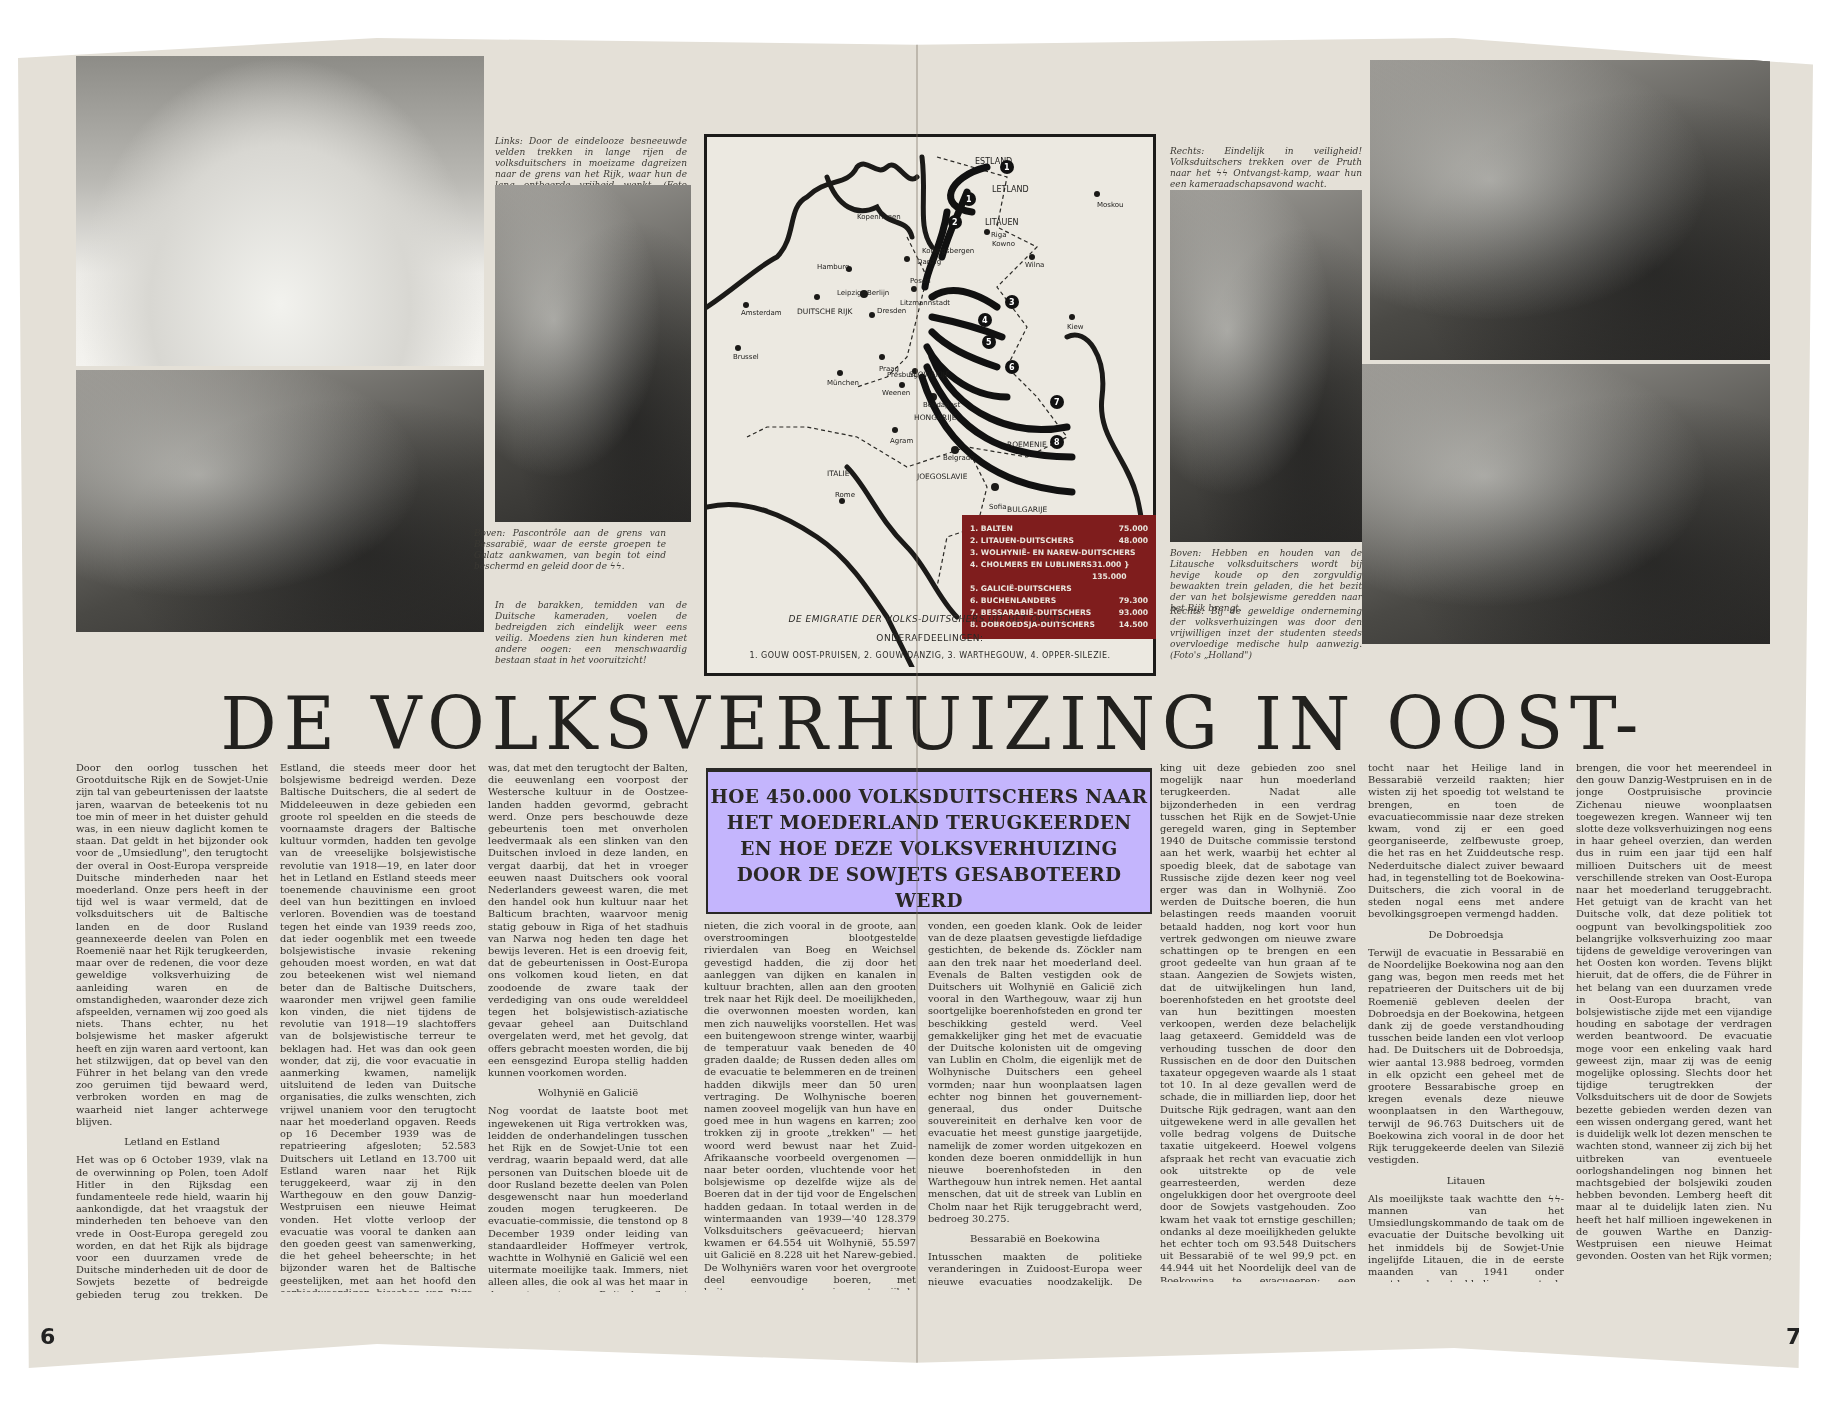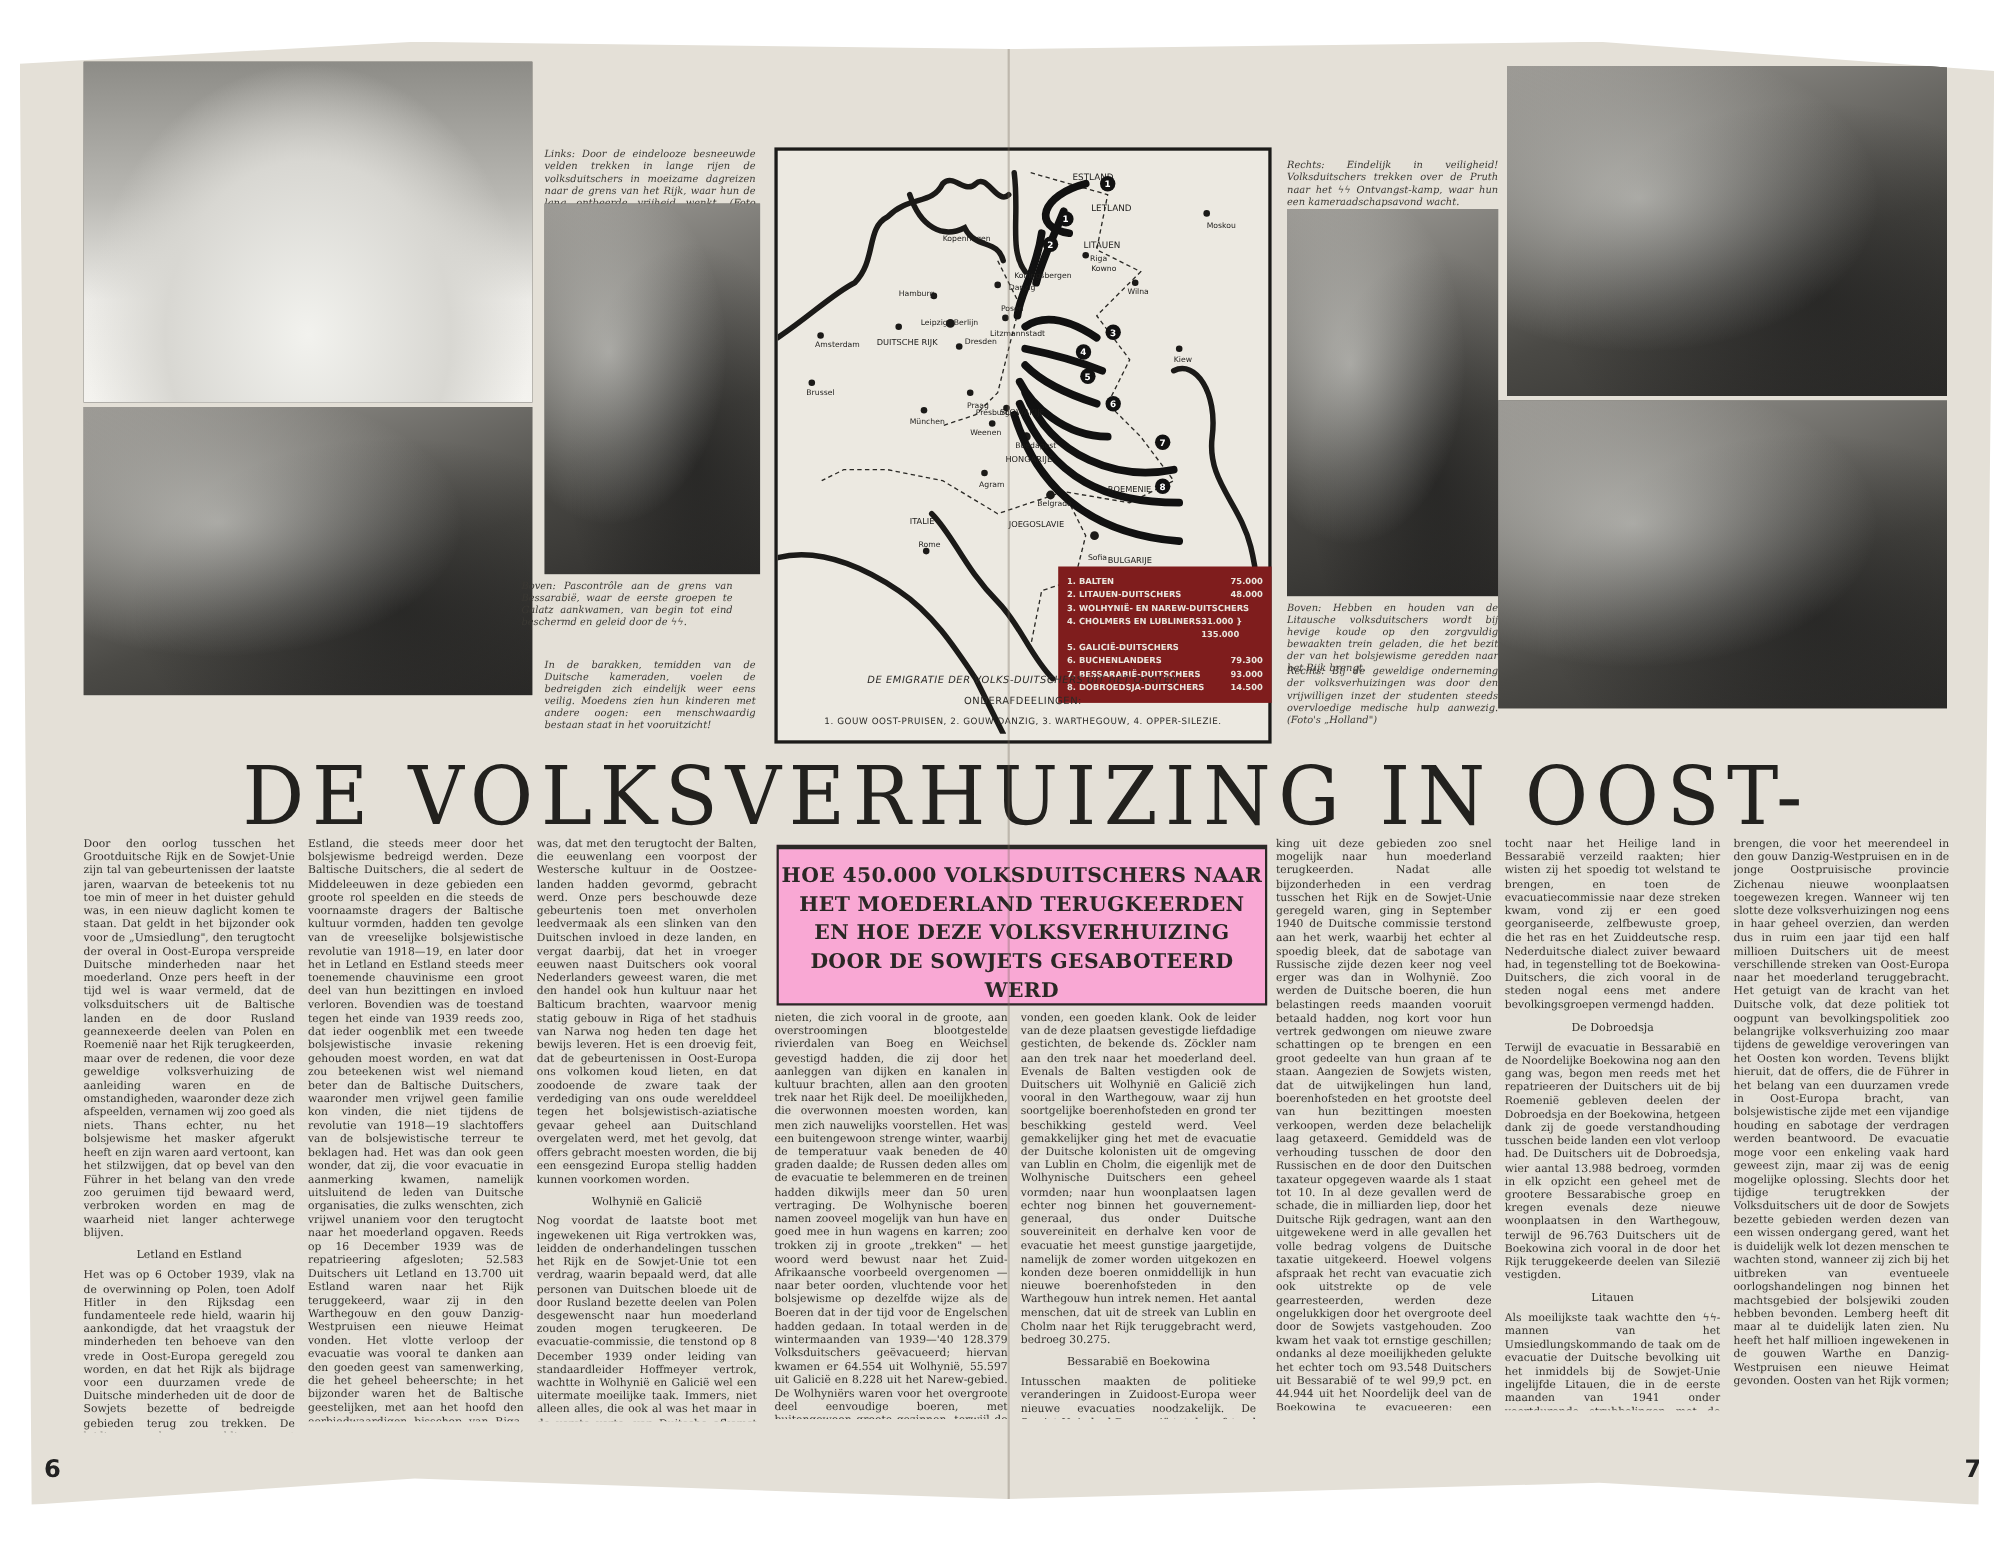--- a/index.html
+++ b/index.html
@@ -17,21 +17,21 @@
       radial-gradient(ellipse at 50% 80%,#f2f2ee 0%,#d8d7d2 45%,transparent 70%),
       linear-gradient(180deg,#8d8c87 0%,#b9b8b3 40%,#ecebe7 70%,#f4f3ef 100%);}
   .caption{position:absolute;font:italic 9px/11px "DejaVu Serif",serif;color:#3a3833;text-align:justify;}
   .mapbox{position:absolute;left:686px;top:96px;width:446px;height:536px;background:#ece9e1;border:3px solid #1c1b19;}
   .mapbox svg{position:absolute;left:0;top:0;}
   .legend{position:absolute;left:255px;top:378px;width:178px;background:#7f1d1d;color:#e9e6dd;font:bold 7.6px/12px "DejaVu Sans",sans-serif;padding:8px 8px;}
   .legend .row{display:flex;justify-content:space-between;}
   .legend .row span:first-child{white-space:nowrap;}
   .maptitle{position:absolute;left:0;width:100%;text-align:center;font:9px "DejaVu Sans",sans-serif;letter-spacing:.5px;color:#2b2a27;}
   .headline{position:absolute;left:190px;top:648px;width:1450px;text-align:center;font:400 70px/80px "DejaVu Serif",serif;letter-spacing:7px;color:#22211e;transform:scaleY(1.05);}
-  .subbox{position:absolute;left:688px;top:730px;width:442px;height:140px;border:2px solid #2a2926;border-top-width:4px;background:#f9a8d4;}
+  .subbox{position:absolute;left:688px;top:730px;width:442px;height:140px;border:2px solid #2a2926;border-top-width:4px;background:#c4b5fd;}
   .subbox div{font:700 18.5px/26px "DejaVu Serif",serif;color:#2a2825;text-align:center;padding-top:12px;letter-spacing:.3px;}
   .col{position:absolute;font:9.8px/12.2px "DejaVu Serif",serif;color:#302e2a;text-align:justify;overflow:hidden;}
   .col p{margin:0;}
   .col .sh{font-weight:400;text-align:center;margin:8px 0 6px;font-size:10px;}
   .pageno{position:absolute;font:700 22px "DejaVu Sans",sans-serif;color:#222;}
 </style>
 </head>
 <body>
 
 <div class="spread">

